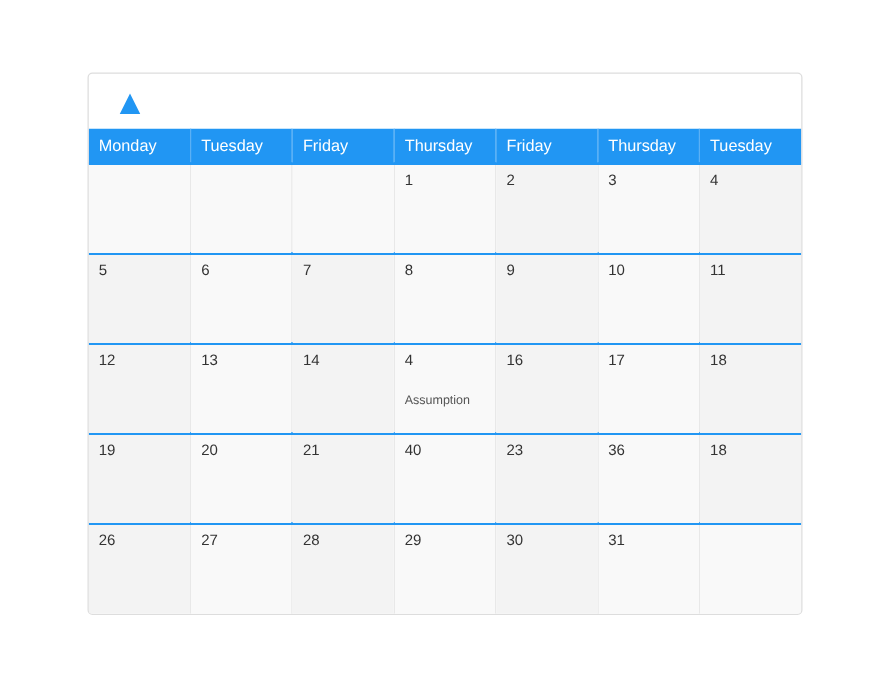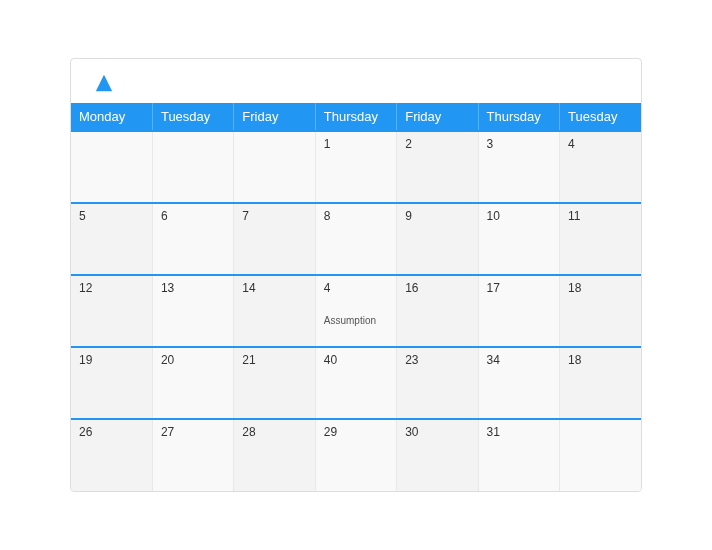--- a/index.html
+++ b/index.html
@@ -229,21 +229,21 @@
           <td>
             <span class="day-number">21</span>
           </td>
           <td>
             <span class="day-number">40</span>
           </td>
           <td>
             <span class="day-number">23</span>
           </td>
           <td>
-            <span class="day-number">34</span>
+            <span class="day-number">36</span>
           </td>
           <td>
             <span class="day-number">18</span>
           </td>
         </tr>
         <tr>
           <td>
             <span class="day-number">26</span>
           </td>
           <td>

